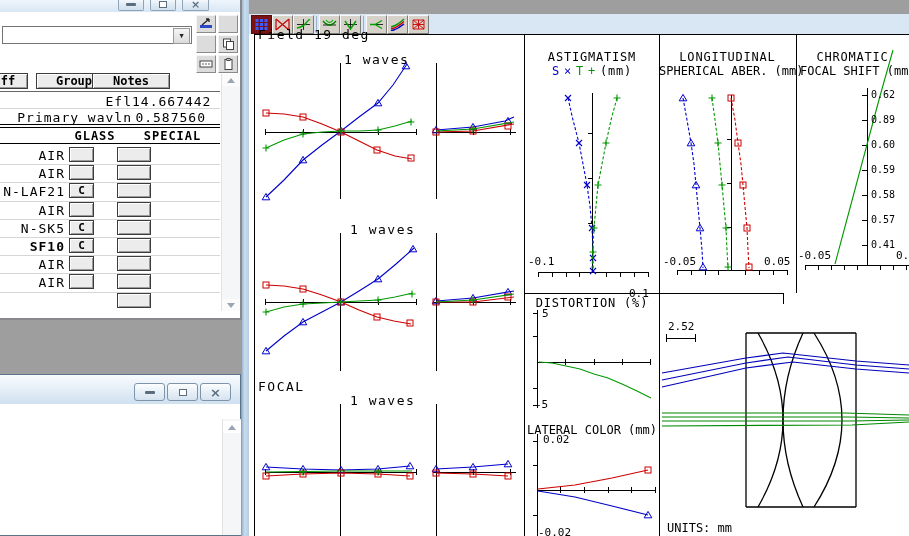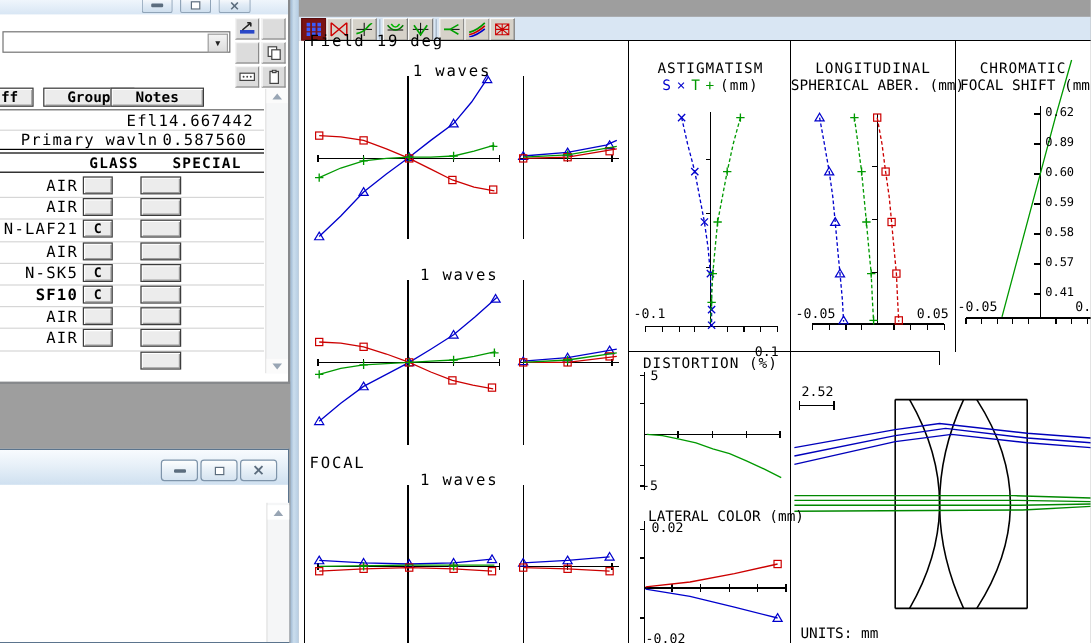--- a/index.html
+++ b/index.html
@@ -545,20 +545,20 @@
       <div class="ytick" style="left: 871px; top: 214px;">0.57</div>
       <div class="ytick" style="left: 871px; top: 239px;">0.41</div>
     </div>
   <div class="axlbl" style="left:798px;top:249px;">-0.05</div>
   <div class="axlbl" style="left:896px;top:249px;">0.05</div>
 
   <div class="ptitle" style="left:525px;top:296px;width:134px;">DISTORTION (%)</div>
   <div class="axlbl" style="left:542px;top:307px;">5</div>
   <div class="axlbl" style="left:535px;top:398px;">-5</div>
 
-  <div class="ptitle" style="left:525px;top:423px;width:134px;letter-spacing:0;margin-left:13px;">LATERAL COLOR (mm)</div>
+  <div class="ptitle" style="left:525px;top:423px;width:134px;letter-spacing:0;">LATERAL COLOR (mm)</div>
   <div class="axlbl" style="left:543px;top:433px;">0.02</div>
   <div class="axlbl" style="left:538px;top:526px;">-0.02</div>
 
   <div class="axlbl" style="left:668px;top:320px;">2.52</div>
   <div class="axlbl" style="left:667px;top:521px;font-size:12px;">UNITS: mm</div>
 
 </div>
 
 </body></html>

